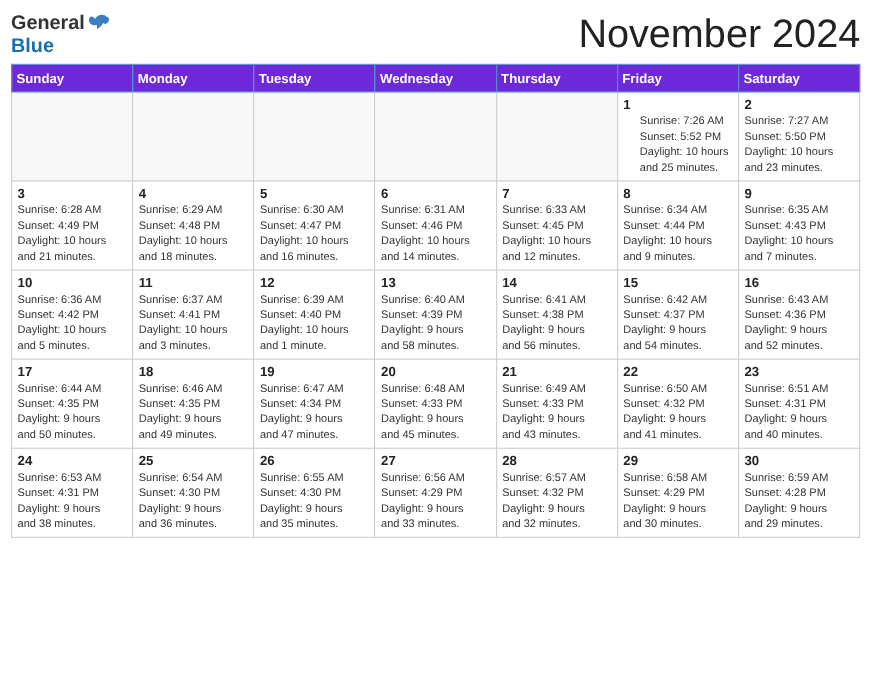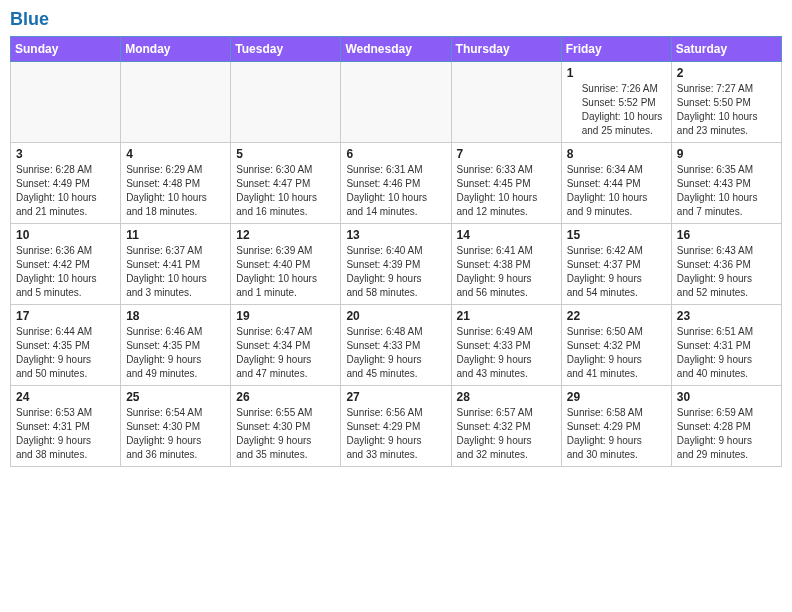--- a/index.html
+++ b/index.html
@@ -44,21 +44,21 @@
     .location {
       font-size: 15px;
       color: #444;
     }
     .calendar {
       width: 100%;
       border-collapse: collapse;
       border: 1px solid #ccc;
     }
     .calendar th {
-      background-color: #8b5cf6;
+      background-color: #6d28d9;
       color: #fff;
       font-size: 12px;
       font-weight: bold;
       padding: 5px 4px;
       text-align: left;
       border: 1px solid #5590cc;
     }
     .calendar td {
       vertical-align: top;
       border: 1px solid #ccc;
@@ -84,24 +84,31 @@
       line-height: 1.4;
       color: #333;
     }
   </style>
 </head>
 <body>
 
 <div class="header-area">
   <div class="logo">
     <div>
+      <div style="display:flex;align-items:center;">
+        <span class="logo-text logo-general">General</span>
+        <svg class="logo-icon" viewBox="0 0 24 24">
+          <path d="M20 6 C16 2, 10 4, 8 8 C6 4, 2 5, 2 9 C2 13, 6 15, 10 14 L10 18 C10 18, 14 16, 16 12 C18 14, 22 12, 22 8 C22 7, 21 6, 20 6Z" fill="#3a7fc1"></path>
+        </svg>
+      </div>
       <span class="logo-text logo-blue">Blue</span>
     </div>
   </div>
   <div class="title-area">
+    <div class="month-title">November 2024</div>
   </div>
 </div>
 
 <table class="calendar">
   <thead>
     <tr>
     <th>Sunday</th>
         <th>Monday</th>
         <th>Tuesday</th>
         <th>Wednesday</th>

